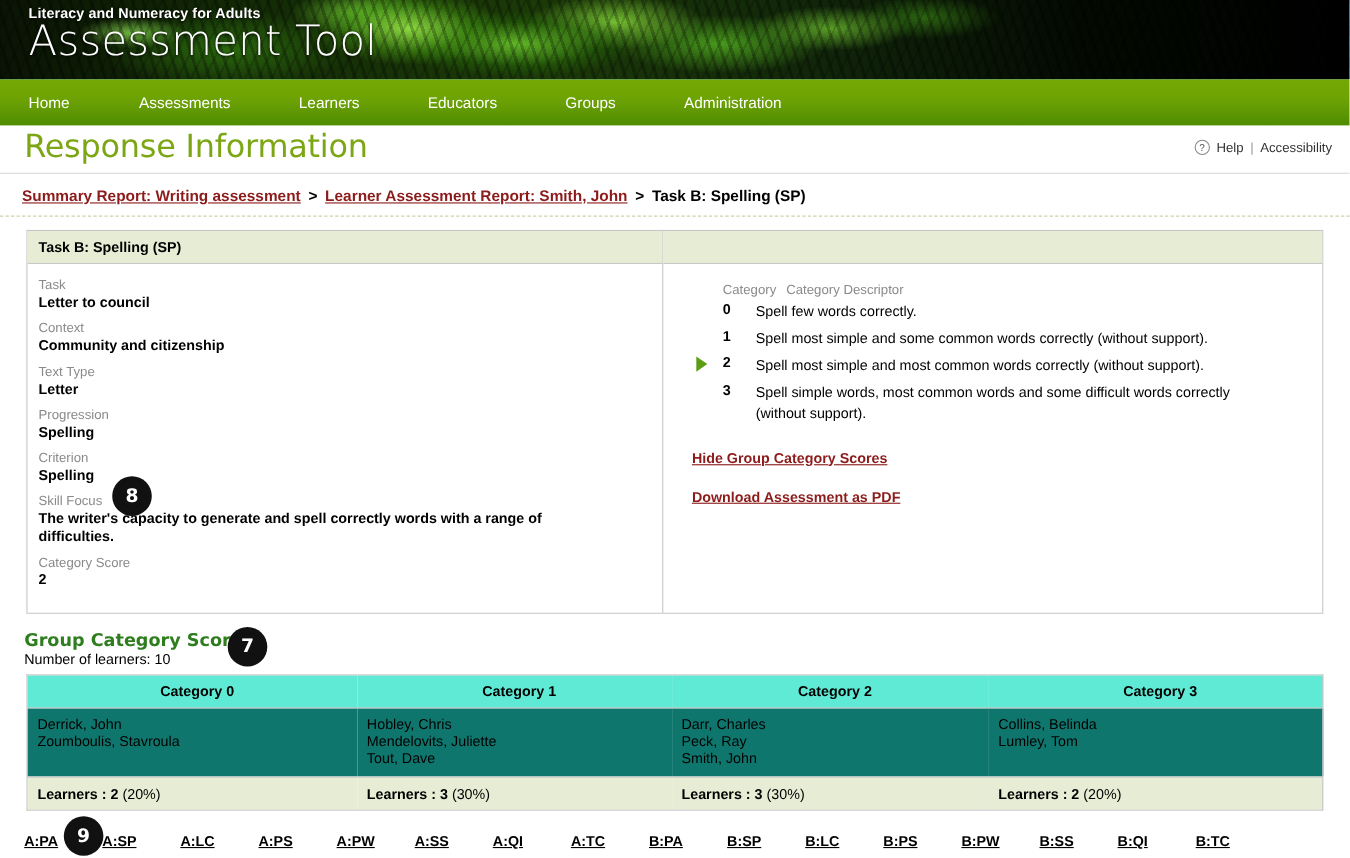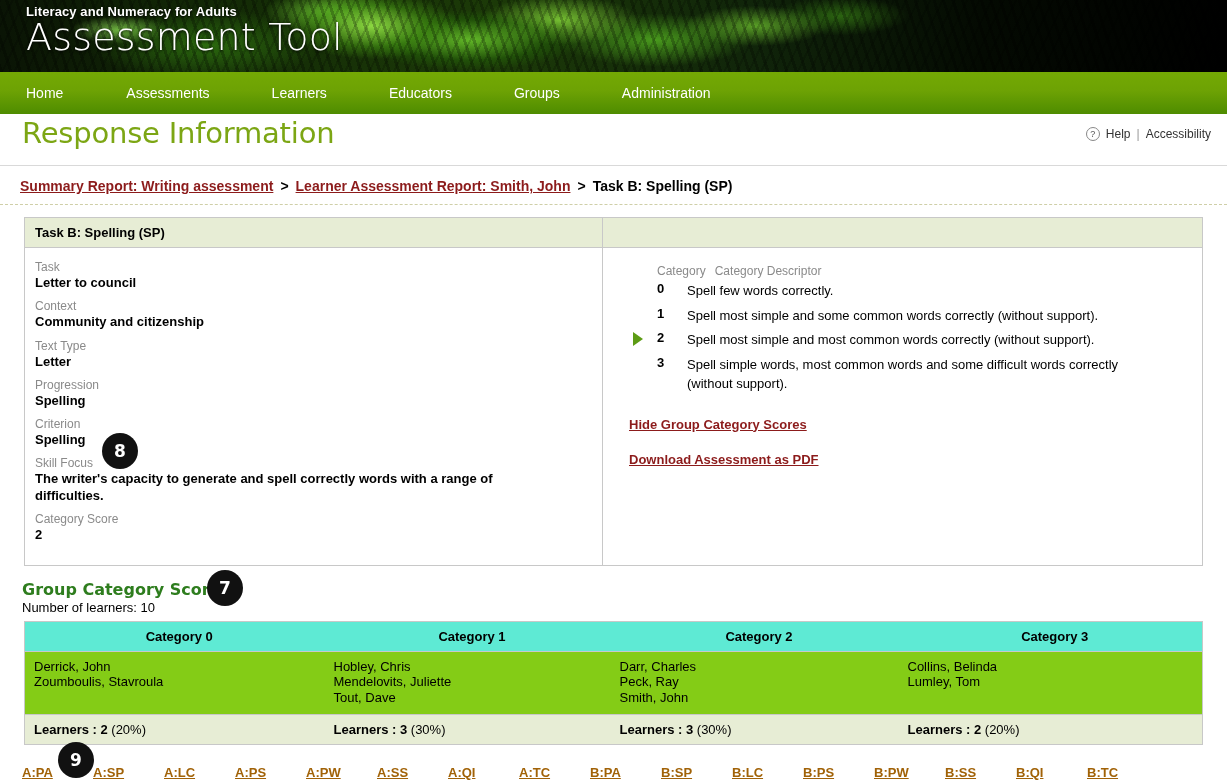--- a/index.html
+++ b/index.html
@@ -66,21 +66,21 @@
   }
   .nav a {
     color:#ffffff; text-decoration:none; font-size:14px;
     margin-right:62px; white-space:nowrap;
   }
   .nav a:first-child { margin-right:63px; }
 
   
   .title-row {
     position:relative;
-    height:52px;
+    height:44px;
     border-bottom:1px solid #d9d9d9;
   }
   .page-title {
     position:absolute; left:22px; top:2px;
     font-size:29px; color:#7ca614; font-weight:normal;
     font-family:"DejaVu Sans", sans-serif;
     letter-spacing:-.2px;
   }
   .util {
     position:absolute; right:16px; top:13px;
@@ -178,40 +178,40 @@
     font-size:13px; font-weight:bold;
     padding:7px 0 7px 9px;
     height:29px;
   }
   .gtable td.names {
     vertical-align:top;
     padding:7px 0 9px 9px;
     font-size:13px;
     line-height:1.18;
     height:60px;
-    background:#84cc16;
+    background:#0f766e;
   }
   .gtable td.total {
     background:#e7edd5;
     border-top:1px solid #c8c8c8;
     padding:7px 0 7px 9px;
     font-size:13px;
     height:29px;
   }
   .gtable td.total b { font-weight:bold; }
 
   
   .code-links {
     margin:20px 0 0 22px;
     display:flex;
     font-size:13px;
     font-weight:bold;
   }
   .code-links a {
-    color:#a16207; text-decoration:underline;
+    color:#000000; text-decoration:underline;
     width:71px; flex:none;
   }
 
   
   .badge {
     position:absolute;
     width:36px; height:36px; border-radius:50%;
     background:#111111; color:#ffffff;
     display:flex; align-items:center; justify-content:center;
     font-size:17px; font-weight:bold;

